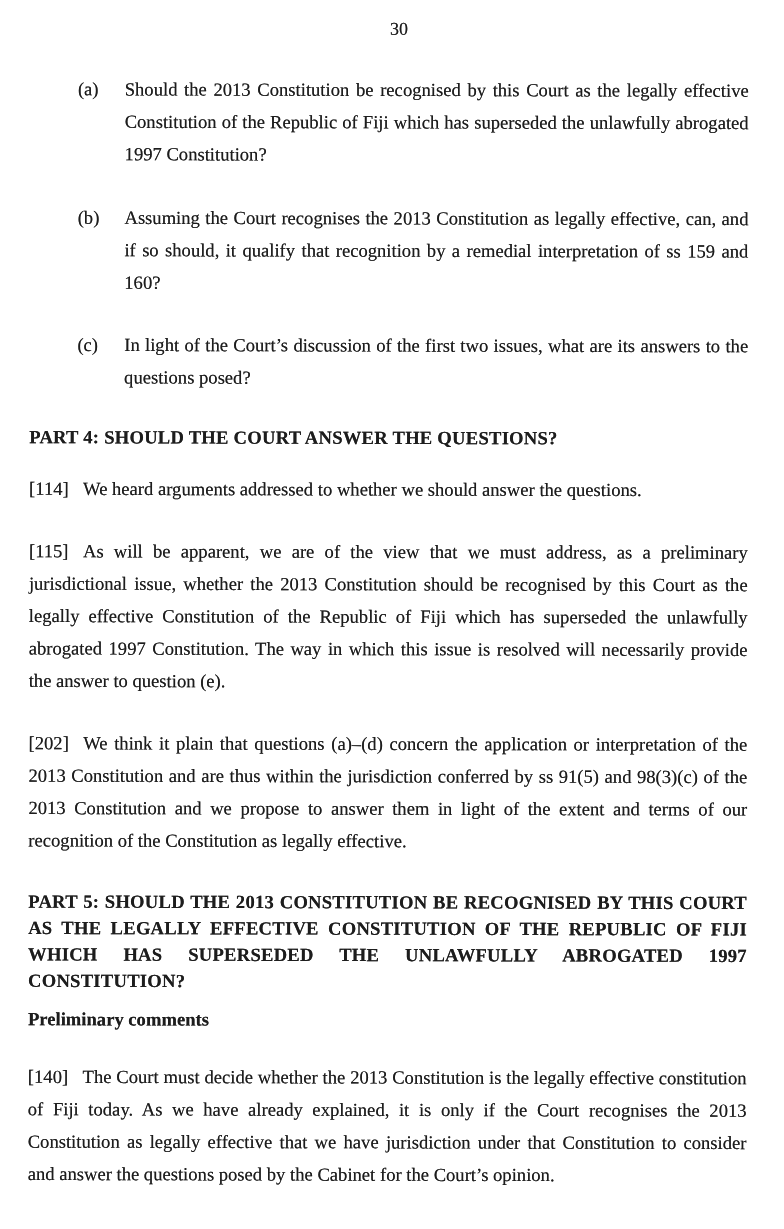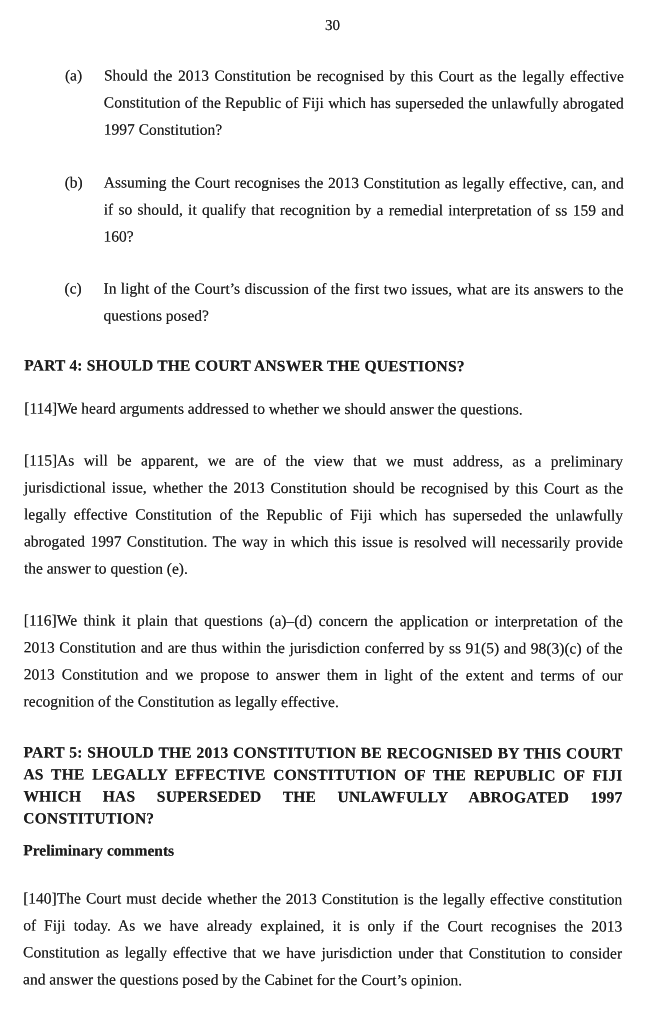--- a/index.html
+++ b/index.html
@@ -78,20 +78,21 @@
   }
   
   .para {
     text-align: justify;
   }
   .p114 { margin-top: 16px; }
   .p115 { margin-top: 25px; }
   .p116 { margin-top: 25px; }
   .p117 { margin-top: 21px; }
   .pnum {
+    margin-right: 12px;
   }
 </style>
 </head>
 <body>
 
 <div class="page doc-text">
 
   <div class="page-number">30</div>
 
   <div class="q-item q-a">
@@ -113,21 +114,21 @@
 
   <div class="para p114">
     <span class="pnum">[114]</span><span>We heard arguments addressed to whether we should answer the questions.</span>
   </div>
 
   <div class="para p115">
     <span class="pnum">[115]</span><span>As will be apparent, we are of the view that we must address, as a preliminary jurisdictional issue, whether the 2013 Constitution should be recognised by this Court as the legally effective Constitution of the Republic of Fiji which has superseded the unlawfully abrogated 1997 Constitution. The way in which this issue is resolved will necessarily provide the answer to question (e).</span>
   </div>
 
   <div class="para p116">
-    <span class="pnum">[116]</span><span>We think it plain that questions (a)–(d) concern the application or interpretation of the 2013 Constitution and are thus within the jurisdiction conferred by ss 91(5) and 98(3)(c) of the 2013 Constitution and we propose to answer them in light of the extent and terms of our recognition of the Constitution as legally effective.</span>
+    <span class="pnum">[202]</span><span>We think it plain that questions (a)–(d) concern the application or interpretation of the 2013 Constitution and are thus within the jurisdiction conferred by ss 91(5) and 98(3)(c) of the 2013 Constitution and we propose to answer them in light of the extent and terms of our recognition of the Constitution as legally effective.</span>
   </div>
 
   <div class="part-heading part5-heading">
     <div class="h-line">PART 5: SHOULD THE 2013 CONSTITUTION BE RECOGNISED BY THIS COURT</div>
     <div class="h-line">AS THE LEGALLY EFFECTIVE CONSTITUTION OF THE REPUBLIC OF FIJI</div>
     <div class="h-line">WHICH HAS SUPERSEDED THE UNLAWFULLY ABROGATED 1997</div>
     <div class="h-line h-line-last">CONSTITUTION?</div>
   </div>
 
   <div class="subheading">Preliminary comments</div>

